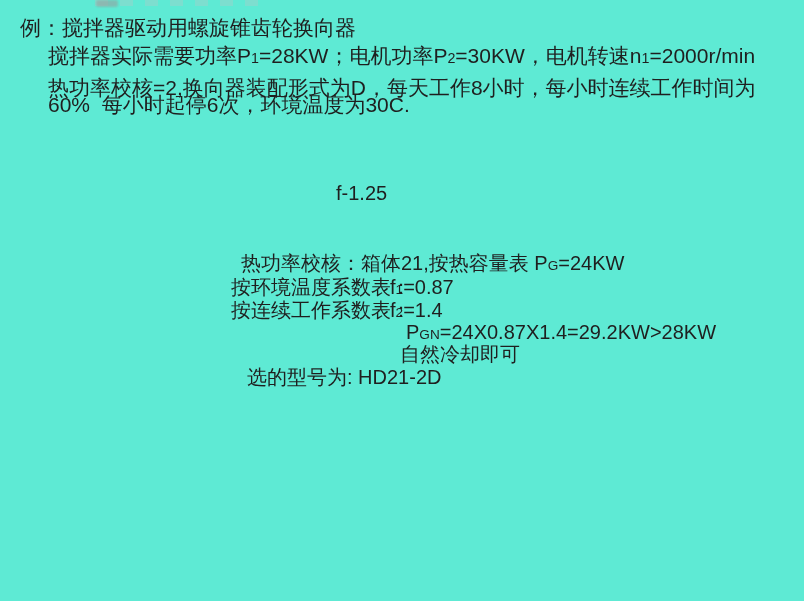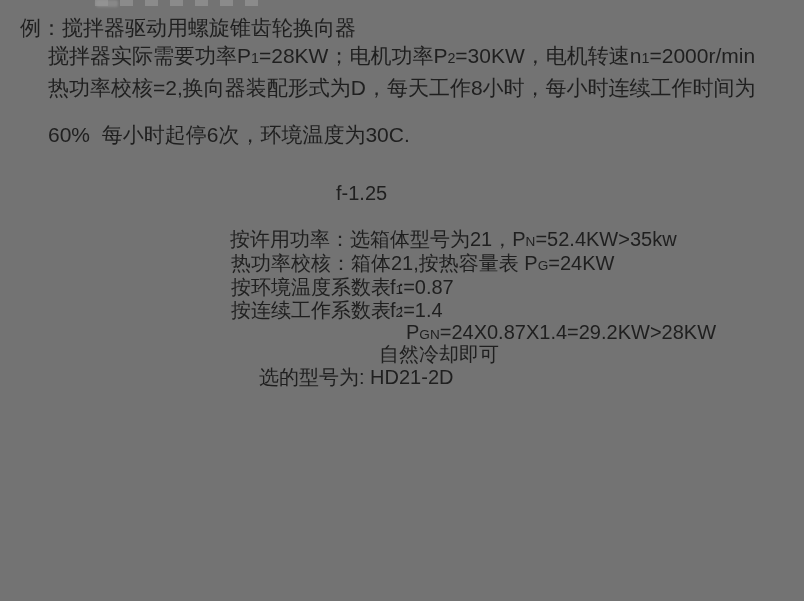--- a/index.html
+++ b/index.html
@@ -50,55 +50,54 @@
     height: 7px;
     background: #9a9a9a;
     opacity: 0.55;
     border-radius: 2px;
     filter: blur(1px);
   }
   
   .l1  { top: 16px;  left: 20px; }
   .l2  { top: 44px;  left: 48px; }
   .l3  { top: 76px;  left: 48px; }
-  .l4  { top: 123px; left: 48px; text-align: center; }
+  .l4  { top: 93px; left: 48px; text-align: center; }
   .l5  { top: 155px; left: 8px;  }
   .l6  { top: 182px; left: 336px; }
   .l7  { top: 204px; left: 230px; }
   .l8  { top: 228px; left: 230px; }
-  .l9  { top: 252px; left: 231px; }
+  .l9  { top: 252px; left: 241px; }
   .l10a{ top: 276px; left: 231px; }
   .l10b{ top: 276px; left: 390px; }
   .l11a{ top: 299px; left: 231px; }
   .l11b{ top: 299px; left: 390px; }
   .l12 { top: 321px; left: 406px; }
-  .l13 { top: 343px; left: 379px; }
-  .l14 { top: 366px; left: 247px; margin-left: 12px; }
+  .l13 { top: 343px; left: 400px; }
+  .l14 { top: 366px; left: 247px; }
 </style>
 </head>
 <body>
 
-<div class="page" style="background: #737373; color: rgb(31, 31, 31);">
+<div class="page" style="background: #5eead4; color: rgb(31, 31, 31);">
 
   <div class="remnant"></div>
   <div class="remnant-blob"></div>
 
   <div class="tline l1">例：搅拌器驱动用螺旋锥齿轮换向器</div>
 
   <div class="tline l2"><span>搅拌器实际需要功率P</span><span class="sub">1</span><span>=28KW；电机功率P</span><span class="sub">2</span><span>=30KW，电机转速n</span><span class="sub">1</span><span>=2000r/min</span></div>
 
   <div class="tline l3">热功率校核=2,换向器装配形式为D，每天工作8小时，每小时连续工作时间为</div>
 
   <div class="tline l4">60%  每小时起停6次，环境温度为30C.</div>
 
 
   <div class="tline l6 sz20">f-1.25</div>
 
 
-  <div class="tline l8 sz20"><span>按许用功率：选箱体型号为21，P</span><span class="sub">N</span><span>=52.4KW&gt;35kw</span></div>
 
   <div class="tline l9 sz20"><span>热功率校核：箱体21,按热容量表 P</span><span class="sub">G</span><span>=24KW</span></div>
 
   <div class="tline l10a sz20">按环境温度系数表：</div>
 
   <div class="tline l10b sz20"><span>f</span><span class="sub">1</span><span>=0.87</span></div>
 
   <div class="tline l11a sz20">按连续工作系数表：</div>
 
   <div class="tline l11b sz20"><span>f</span><span class="sub">2</span><span>=1.4</span></div>

